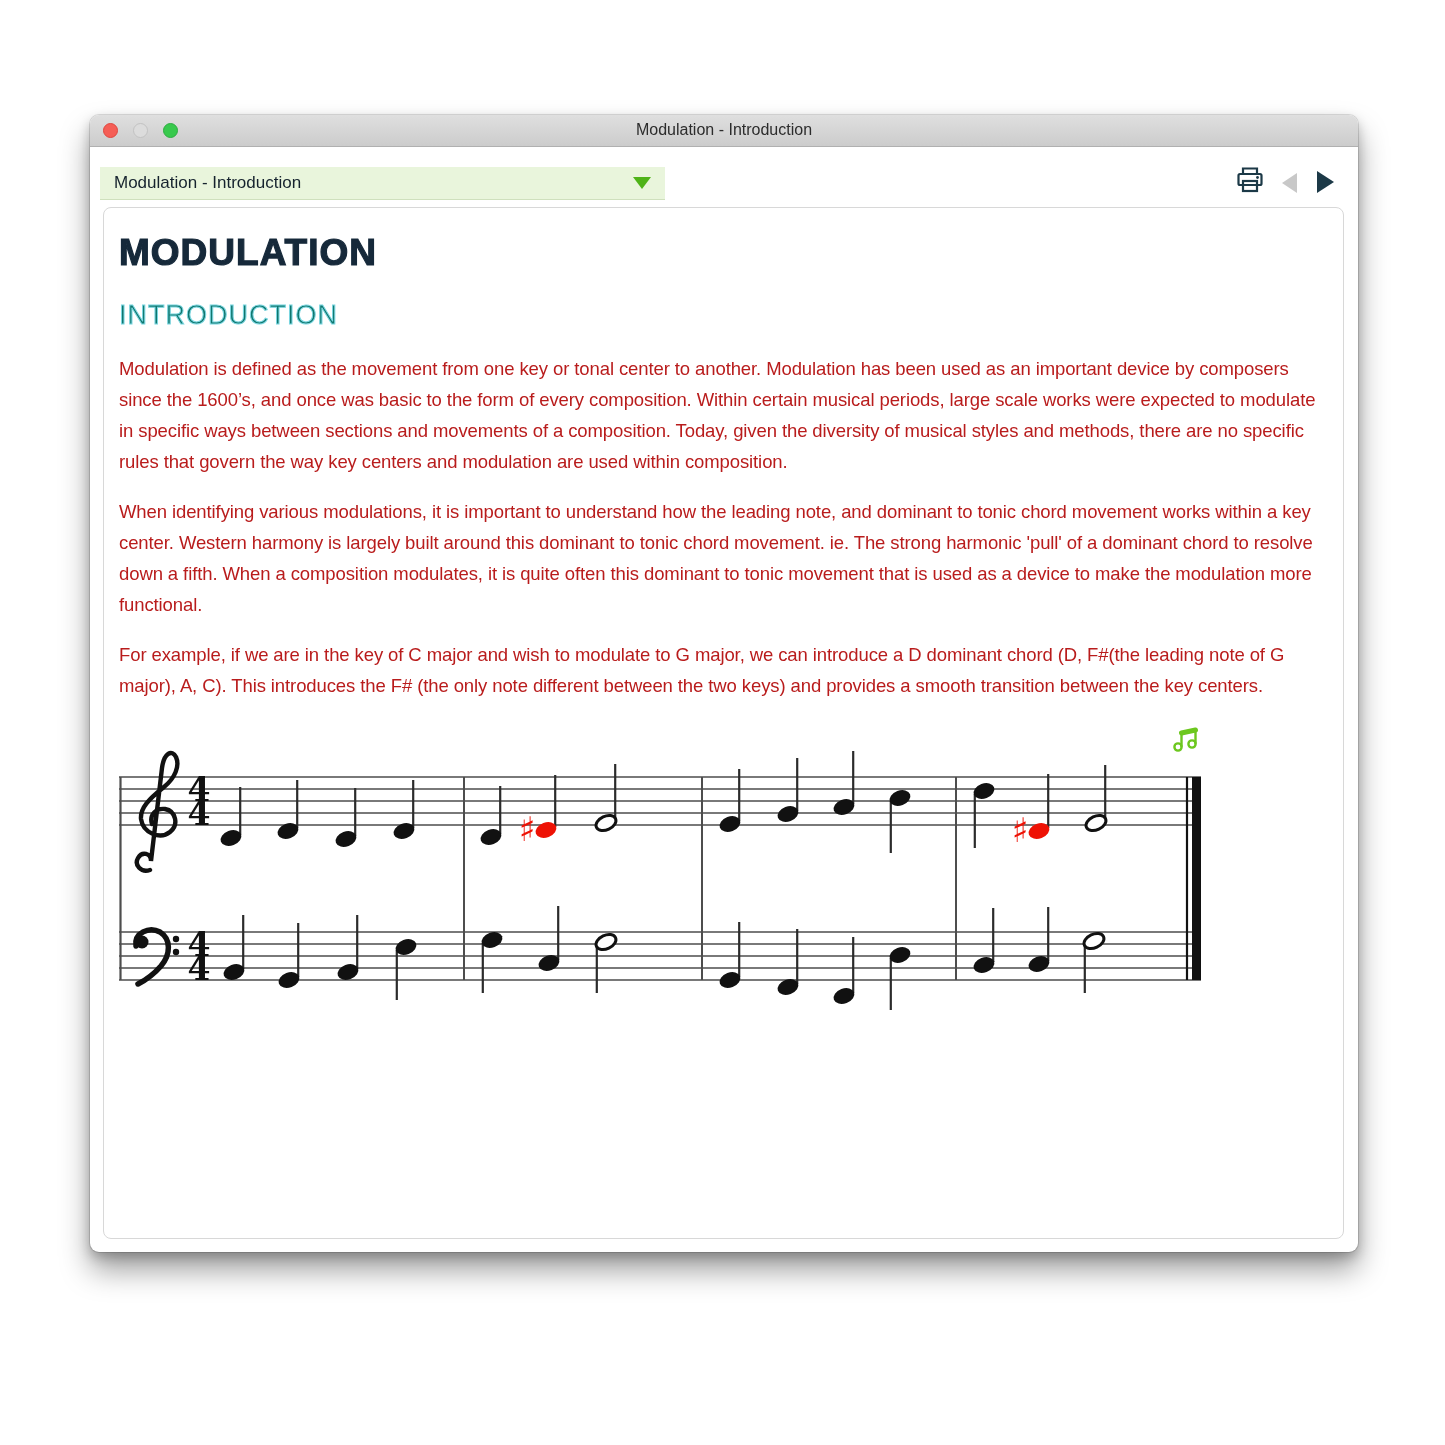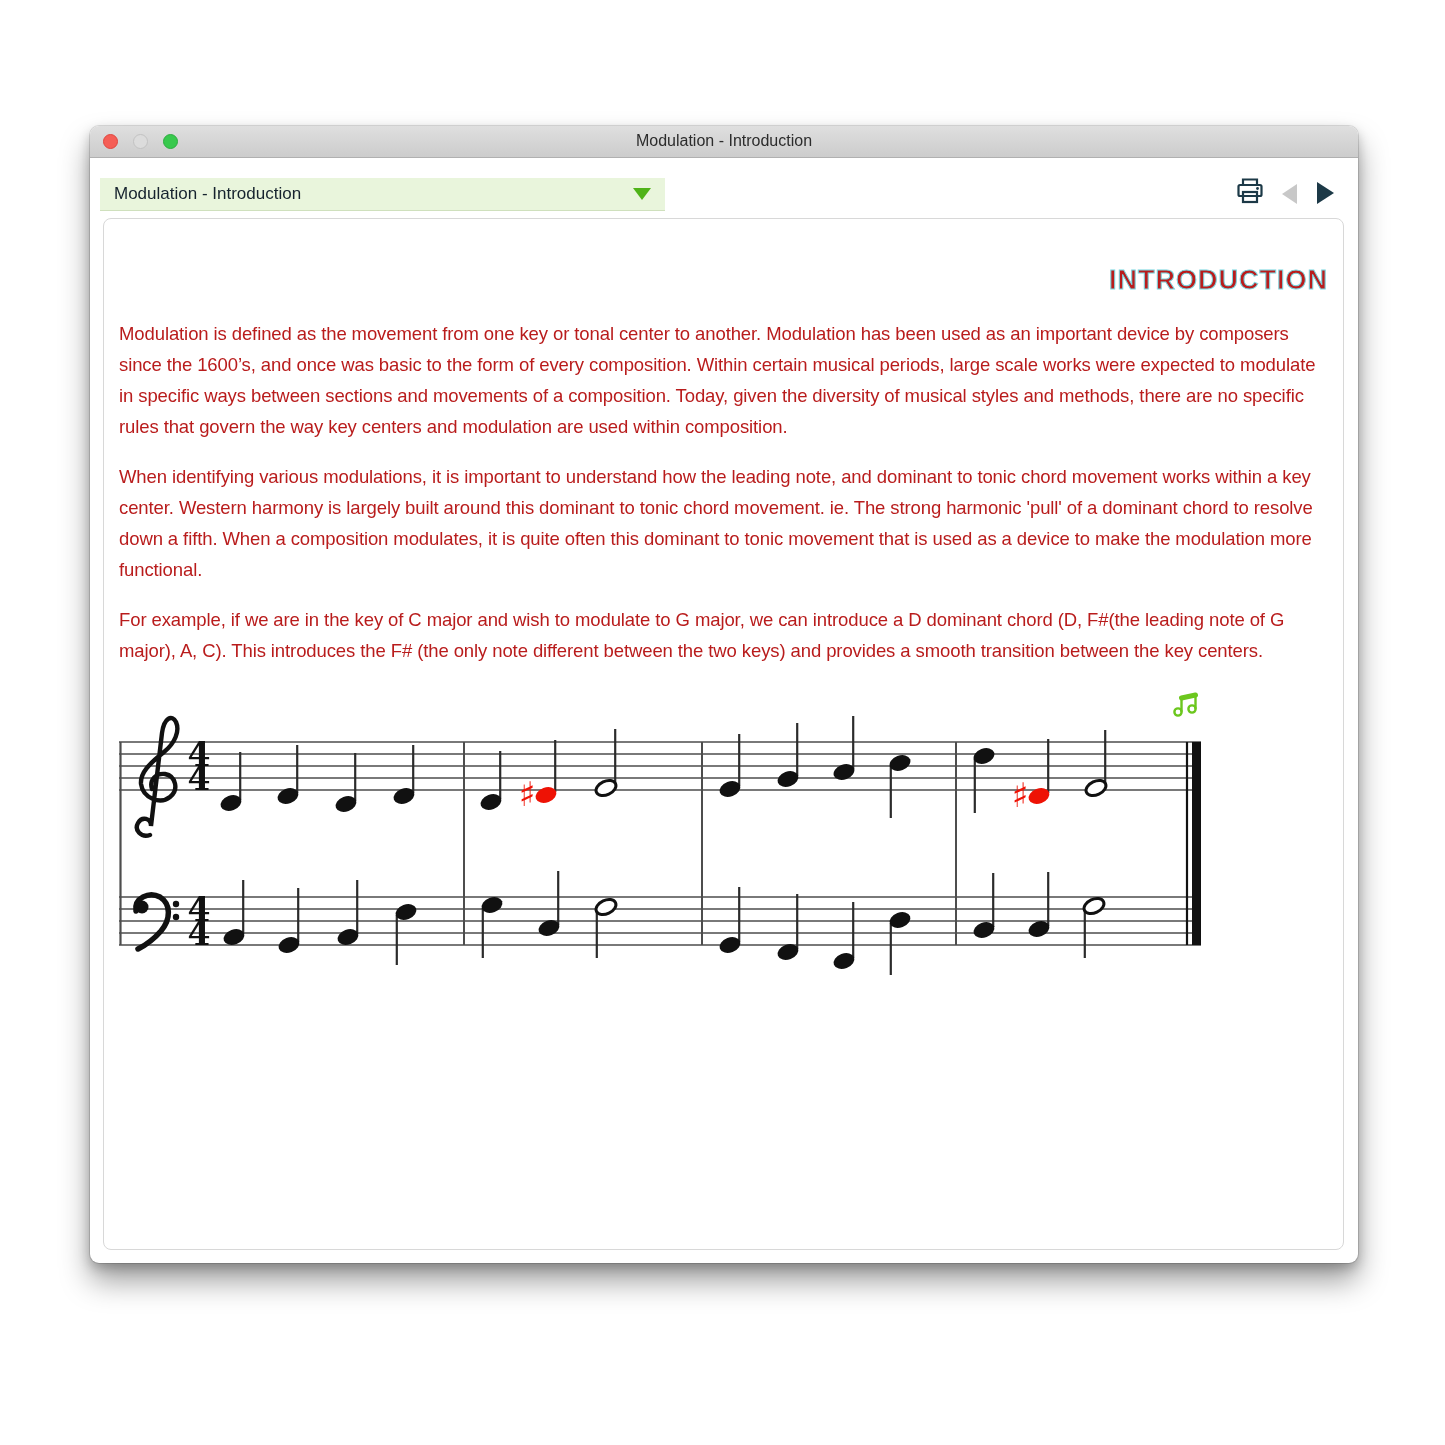--- a/index.html
+++ b/index.html
@@ -5,21 +5,20 @@
   html,body{margin:0;padding:0;}
   body{
     width:1445px;height:1445px;background:#ffffff;position:relative;
     font-family:"Liberation Sans", sans-serif;
     -webkit-font-smoothing:antialiased;
   }
   .window{
     position:absolute;left:90px;top:115px;width:1268px;height:1137px;
     background:#fff;border-radius:9px;
     box-shadow:0 0 0 1px rgba(0,0,0,0.12), 0 18px 30px rgba(0,0,0,0.38), 0 5px 12px rgba(0,0,0,0.22);
-    margin-top:11px;
   }
   .titlebar{
     height:31px;background:linear-gradient(#dfdfdf,#cccccc);
     border-bottom:1px solid #b0b0b0;border-radius:9px 9px 0 0;position:relative;
   }
   .lights{position:absolute;left:13px;top:8px;display:flex;gap:15px;}
   .light{width:15px;height:15px;border-radius:50%;box-sizing:border-box;}
   .light.red{background:#f55e56;border:1px solid #e0463f;}
   .light.gray{background:#dcdcdc;border:1px solid #c2c2c2;}
   .light.green{background:#38c94d;border:1px solid #2dad40;}
@@ -49,22 +48,22 @@
   .content-card{
     position:absolute;left:13px;top:92px;width:1241px;height:1032px;
     border:1px solid #d8d8d8;border-radius:8px;background:#fff;
     box-sizing:border-box;padding:20px 15px 0;overflow:hidden;
   }
   h1.page-title{
     font-size:37px;font-weight:900;color:#16293a;letter-spacing:1px;
     margin:4px 0 0;-webkit-text-stroke:1.2px #16293a;
   }
   h2.section-title{
-    font-size:27px;font-weight:700;color:#b91c1c;letter-spacing:1px;
-    margin:26px 0 22px;text-align:right;-webkit-text-stroke:1px #7ad6e0;
+    font-size:27px;font-weight:400;color:#0f766e;letter-spacing:1px;
+    margin:26px 0 22px;-webkit-text-stroke:1px #7ad6e0;
   }
   p.body-par{
     font-size:18.5px;line-height:31px;color:#b91c1c;margin:0 0 19px;max-width:1205px;
     letter-spacing:-0.1px;
   }
   #score-svg{display:block;margin:8px 0 0 0;}
 </style>
 </head>
 <body>
 
@@ -90,20 +89,21 @@
       <rect x="3.5" y="9" width="23" height="11" rx="1.5"></rect>
       <rect x="8" y="16" width="14" height="10"></rect>
       <circle cx="22.5" cy="12.5" r="1.4" fill="#1c3947" stroke="none"></circle>
     </g>
   </svg>
 
   <span class="nav-prev"></span>
   <span class="nav-next"></span>
 
   <div class="content-card">
+    <h1 class="page-title">MODULATION</h1>
     <h2 class="section-title">INTRODUCTION</h2>
     <p class="body-par">Modulation is defined as the movement from one key or tonal center to another. Modulation has been used as an important device by composers since the 1600’s, and once was basic to the form of every composition. Within certain musical periods, large scale works were expected to modulate in specific ways between sections and movements of a composition. Today, given the diversity of musical styles and methods, there are no specific rules that govern the way key centers and modulation are used within composition.</p>
     <p class="body-par">When identifying various modulations, it is important to understand how the leading note, and dominant to tonic chord movement works within a key center. Western harmony is largely built around this dominant to tonic chord movement. ie. The strong harmonic 'pull' of a dominant chord to resolve down a fifth. When a composition modulates, it is quite often this dominant to tonic movement that is used as a device to make the modulation more functional.</p>
     <p class="body-par">For example, if we are in the key of C major and wish to modulate to G major, we can introduce a D dominant chord (D, F#(the leading note of G major), A, C). This introduces the F# (the only note different between the two keys) and provides a smooth transition between the key centers.</p>
 
     <svg id="score-svg" width="1082" height="290" viewBox="0 0 1082 290">
 
       <g id="score-layer">
           <line x1="0" y1="57" x2="1082" y2="57" stroke="#4d4d4d" stroke-width="1.4"></line>
           <line x1="0" y1="69" x2="1082" y2="69" stroke="#4d4d4d" stroke-width="1.4"></line>

